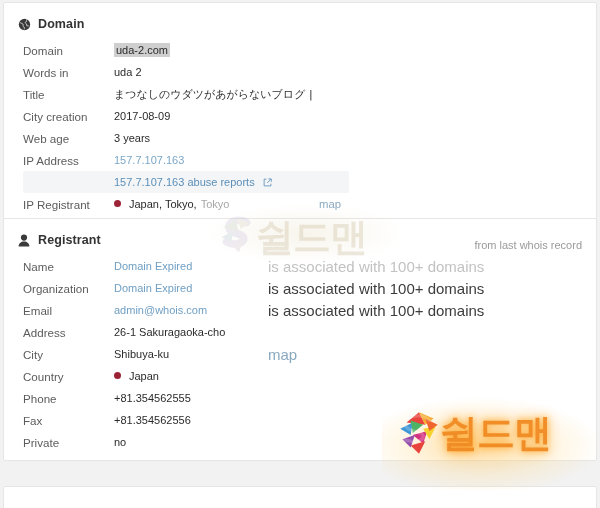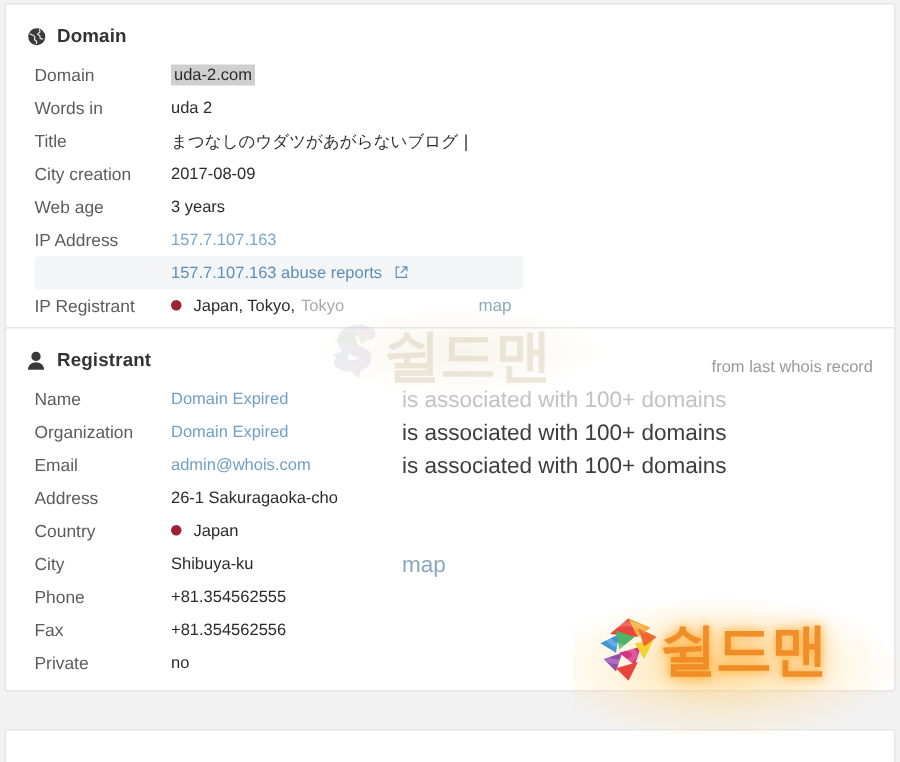--- a/index.html
+++ b/index.html
@@ -293,29 +293,29 @@
         <span class="val link2">admin@whois.com</span>
         <span class="assoc">is associated with 100+ domains</span>
       </div>
 
       <div class="row">
         <span class="lbl">Address</span>
         <span class="val">26-1 Sakuragaoka-cho</span>
       </div>
 
       <div class="row">
+        <span class="lbl">City</span>
+        <span class="val">Shibuya-ku</span>
+        <span class="assoc" style="color:#8aa9bf;">map</span>
+      </div>
+
+      <div class="row">
         <span class="lbl">Country</span>
         <span class="dot"></span>
         <span class="val">Japan</span>
-      </div>
-
-      <div class="row">
-        <span class="lbl">City</span>
-        <span class="val">Shibuya-ku</span>
-        <span class="assoc" style="color:#8aa9bf;">map</span>
       </div>
 
       <div class="row">
         <span class="lbl">Phone</span>
         <span class="val">+81.354562555</span>
       </div>
 
       <div class="row">
         <span class="lbl">Fax</span>
         <span class="val">+81.354562556</span>

